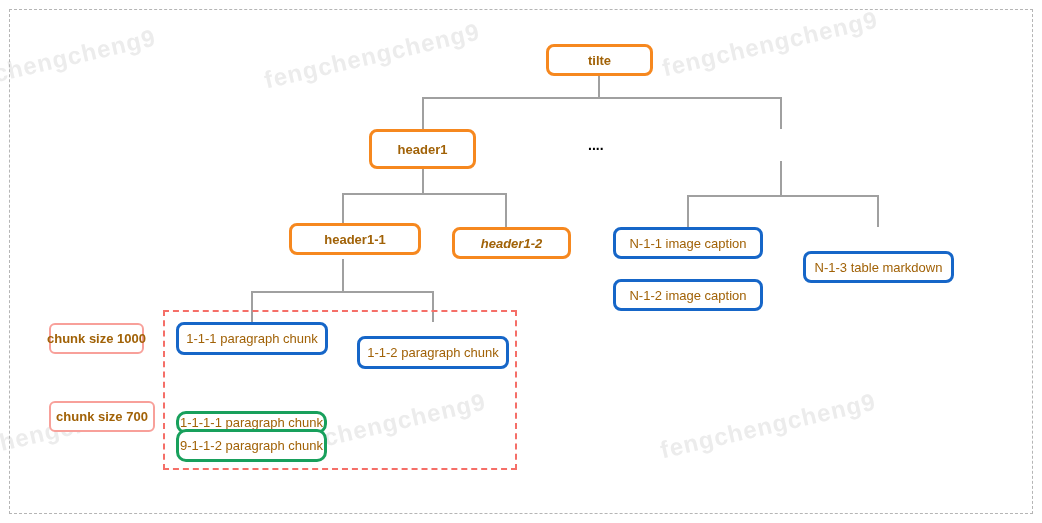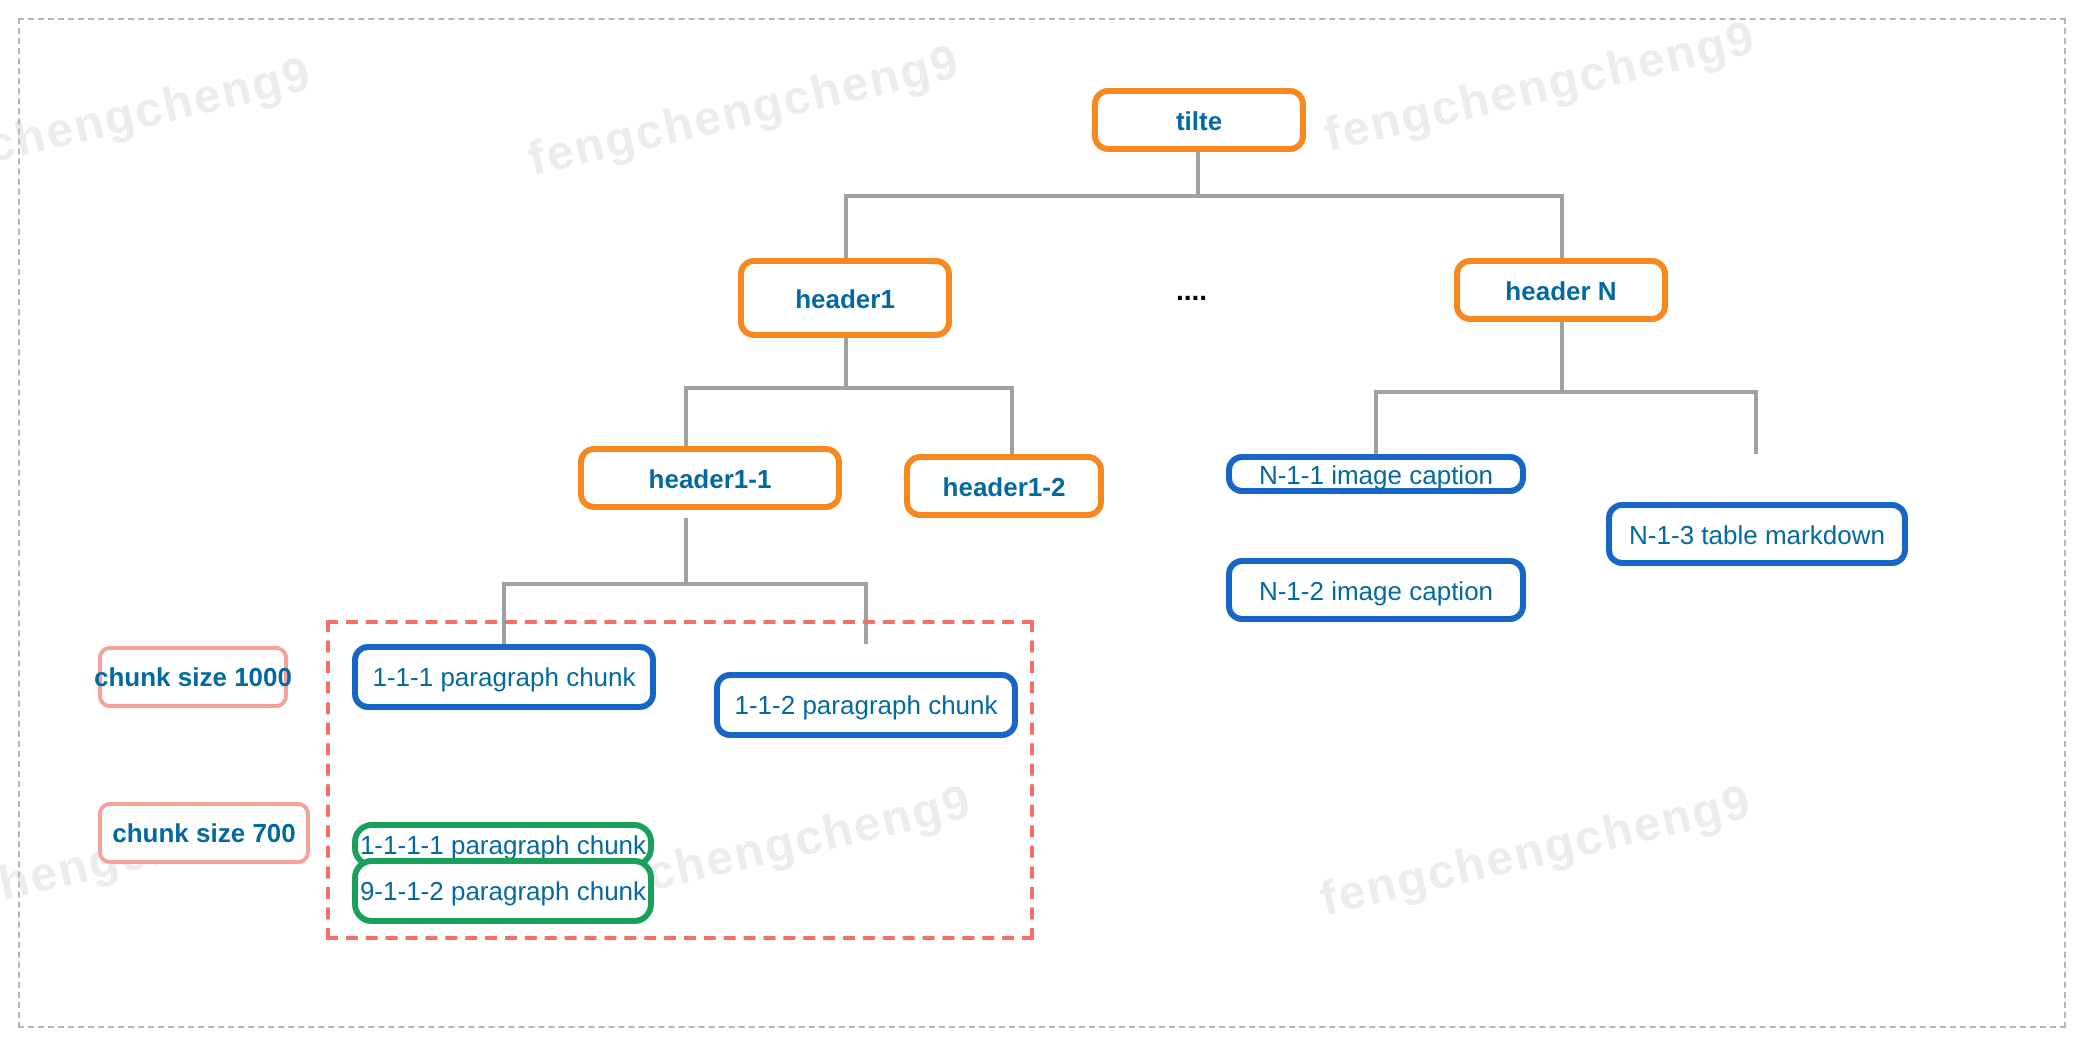--- a/index.html
+++ b/index.html
@@ -30,21 +30,21 @@
   }
   .hline,.vline{position:absolute;background:#a0a0a0;z-index:1;}
   .hline{height:2px;}
   .vline{width:2px;}
   .node{
     position:absolute;
     display:flex;align-items:center;justify-content:center;
     background:#ffffff;
     box-sizing:border-box;
     font-size:13px;
-    color:#0369a1;
+    color:#a16207;
     border-radius:8px;
     z-index:2;
     white-space:nowrap;
   }
   .orange{border:3px solid #f6881f;font-weight:bold;}
   .blue{border:3px solid #1666c8;}
   .green{border:3px solid #18a05c;border-radius:10px;}
   .pink{border:2px solid #f8a09a;border-radius:6px;font-weight:bold;}
   .dots{
     position:absolute;
@@ -90,26 +90,25 @@
   <div class="vline" style="left:342px;top:259px;height:32px;"></div>
   <div class="hline" style="left:251px;top:291px;width:183px;"></div>
   <div class="vline" style="left:251px;top:291px;height:31px;"></div>
   <div class="vline" style="left:432px;top:291px;height:31px;"></div>
 
   <div class="dashed-region" style="left:163px;top:310px;width:354px;height:160px;"></div>
 
   <div class="node orange" style="left:546px;top:44px;width:107px;height:32px;">tilte</div>
   <div class="node orange" style="left:369px;top:129px;width:107px;height:40px;">header1</div>
   <div class="dots" style="left:588px;top:137px;">....</div>
-  <div class="node orange" style="left:727px;top:129px;width:107px;height:32px;">header N</div>
 
   <div class="node orange" style="left:289px;top:223px;width:132px;height:32px;">header1-1</div>
-  <div class="node orange" style="left:452px;top:227px;width:100px;height:32px;">header1-2</div>
+  <div class="node orange" style="left:452px;top:227px;width:119px;height:32px;font-style:italic;">header1-2</div>
 
-  <div class="node blue" style="left:613px;top:227px;width:150px;height:20px;">N-1-1 image caption</div>
+  <div class="node blue" style="left:613px;top:227px;width:150px;height:32px;">N-1-1 image caption</div>
   <div class="node blue" style="left:803px;top:227px;width:151px;height:32px;margin-top:24px;">N-1-3 table markdown</div>
   <div class="node blue" style="left:613px;top:279px;width:150px;height:32px;">N-1-2 image caption</div>
 
   <div class="node blue" style="left:176px;top:322px;width:152px;height:33px;">1-1-1 paragraph chunk</div>
   <div class="node blue" style="left:357px;top:322px;width:152px;height:33px;margin-top:14px;">1-1-2 paragraph chunk</div>
 
   <div class="node green" style="left:176px;top:381px;width:151px;height:23px;margin-top:30px;">1-1-1-1 paragraph chunk</div>
   <div class="node green" style="left:176px;top:429px;width:151px;height:33px;">9-1-1-2 paragraph chunk</div>
 
   <div class="node pink" style="left:49px;top:323px;width:95px;height:31px;">chunk size 1000</div>

